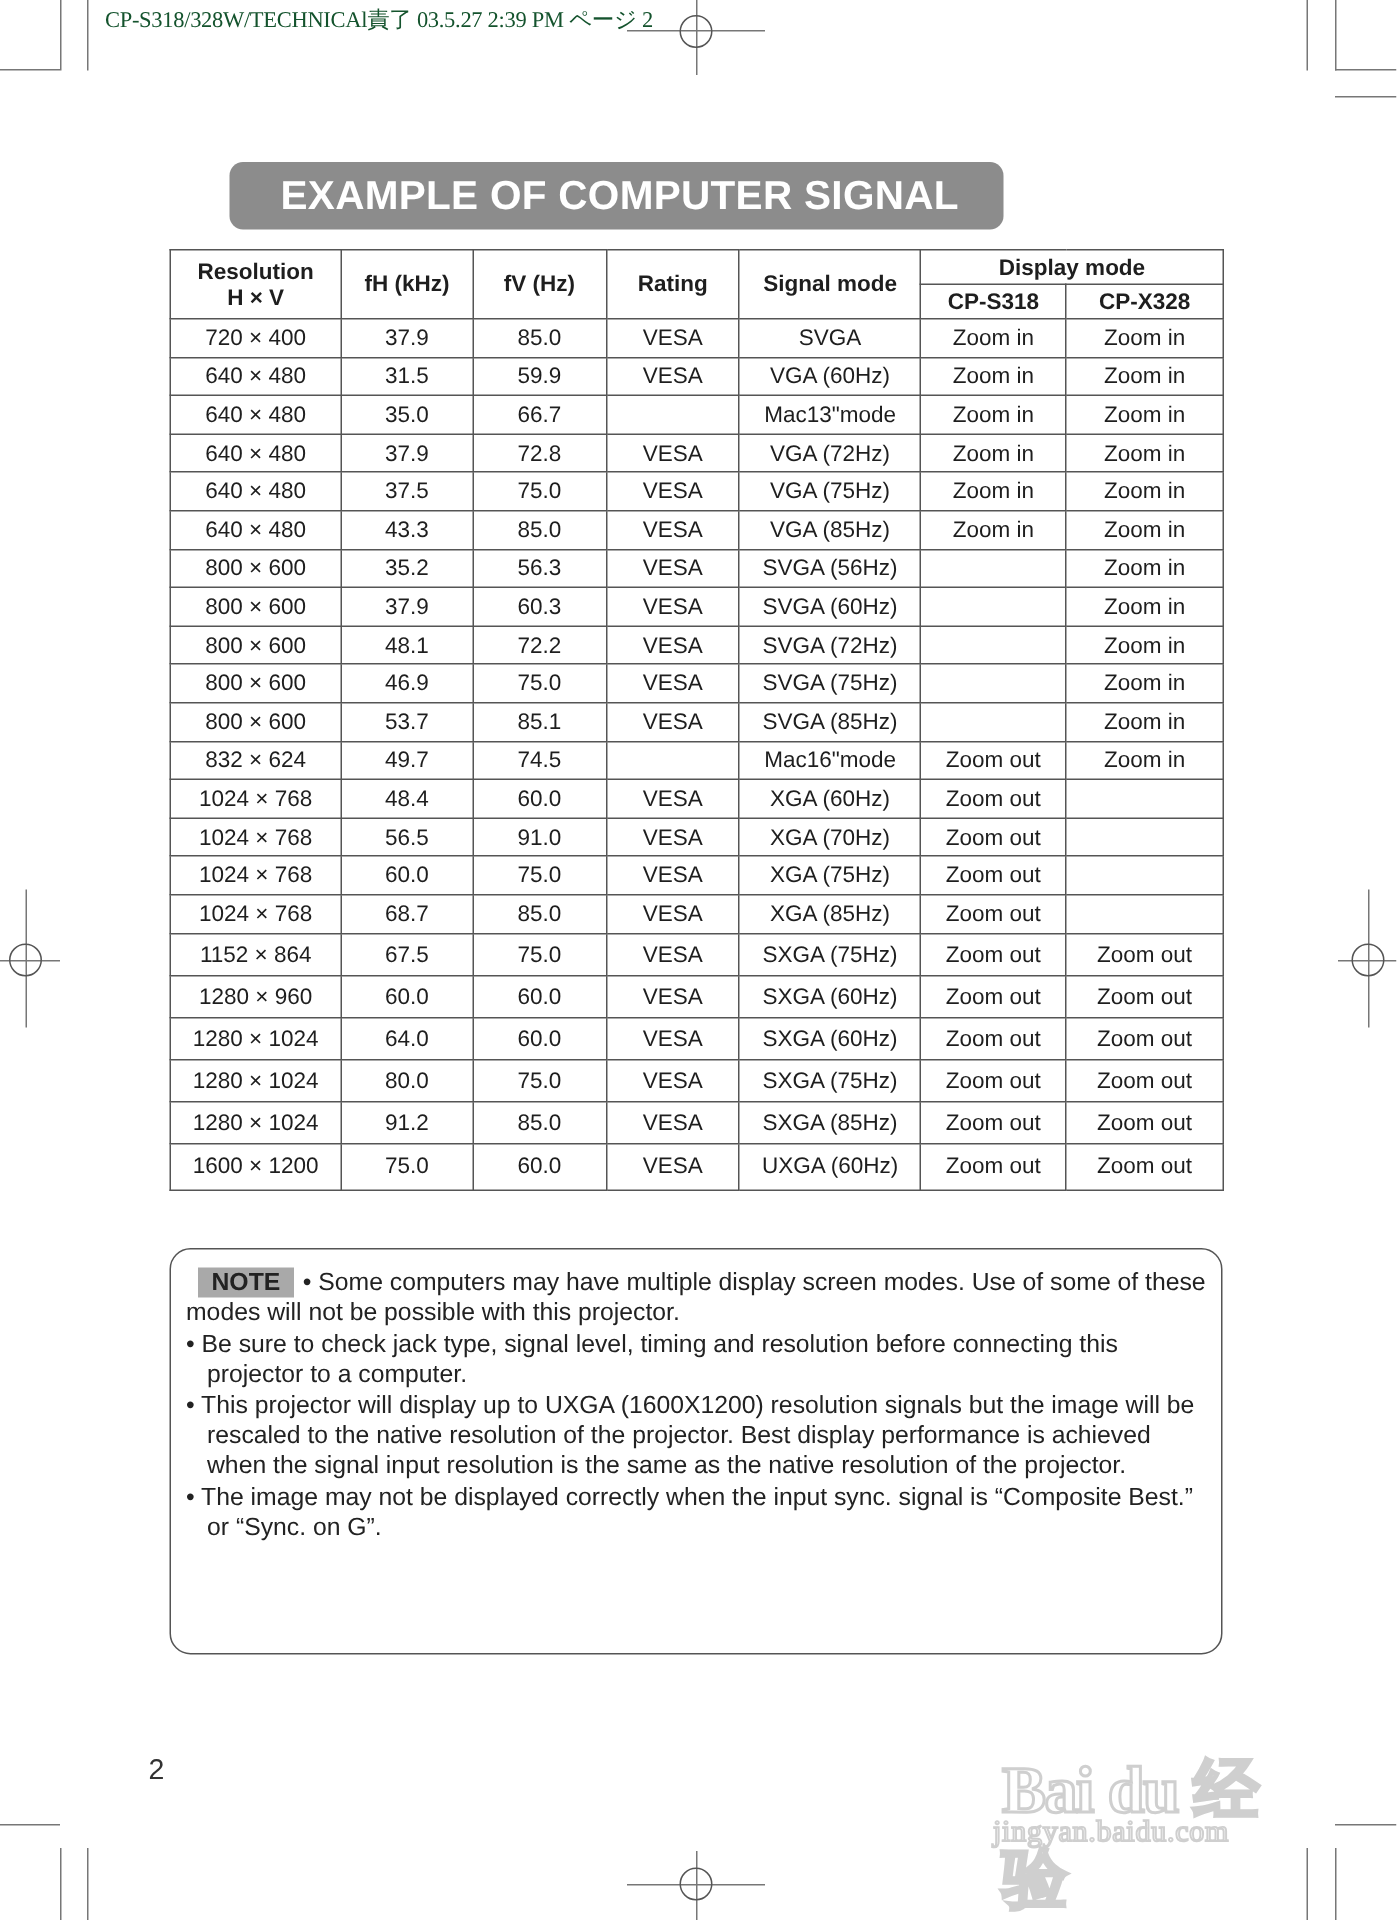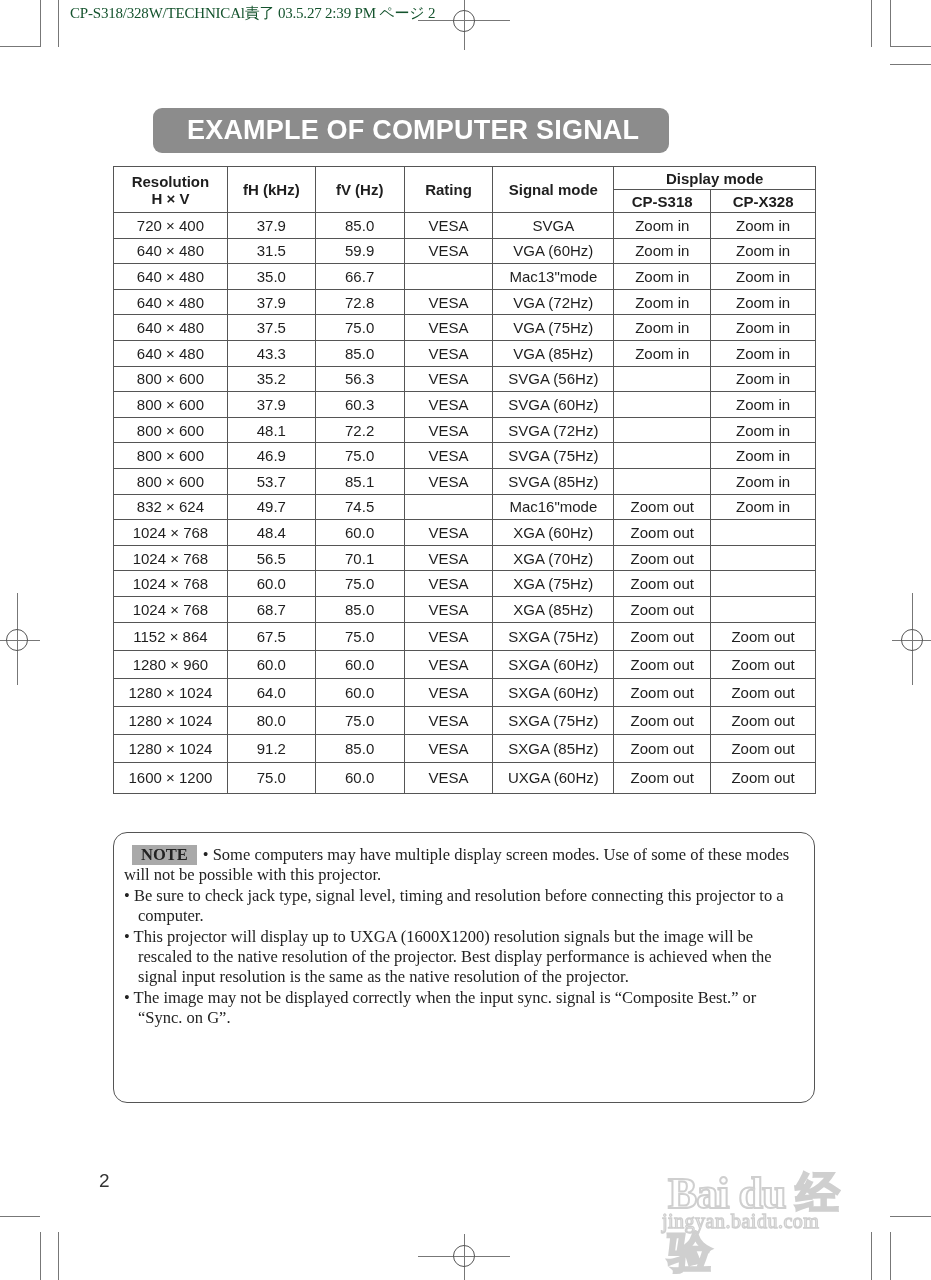--- a/index.html
+++ b/index.html
@@ -23,21 +23,21 @@
   table.sig { position: absolute; left: 113px; top: 166px; width: 703px; border-collapse: collapse; font-size: 15px; }
   table.sig td, table.sig th { border: 1.5px solid #555; text-align: center; padding: 0; height: 24.6px; }
   table.sig th { font-weight: bold; font-size: 15px; }
   table.sig th.sub { height: 22px; }
   table.sig td.dm2 { border-left: 1px solid #999; }
   table.sig tr.tall td { height: 27px; }
   table.sig tr.xtall td { height: 30px; }
 
   
   .note { position: absolute; left: 113px; top: 832px; width: 702px; height: 271px; border: 1.5px solid #555;
-          border-radius: 14px; box-sizing: border-box; padding: 12px 10px 16px 10px; font-size: 16.5px; line-height: 20.4px; color: #222; font-family: Liberation Serif, serif; }
+          border-radius: 14px; box-sizing: border-box; padding: 12px 10px 16px 10px; font-size: 16.5px; line-height: 20.4px; color: #222; }
   .note-tag { display: inline-block; background: #a9a9a9; font-weight: bold; padding: 0 9px; margin-left: 8px; margin-right: 6px; line-height: 20px; }
   .note p { margin: 0; }
   .note .bul { padding-left: 14px; text-indent: -14px; }
 
   .page-num { position: absolute; left: 99px; top: 1170px; font-size: 19px; color: #333; }
 
   
   .wm { position: absolute; left: 660px; top: 1138px; width: 220px; height: 110px; color: #d6d6d6; font-family: Liberation Serif, serif; }
   .wm .logo { position: absolute; left: 8px; top: 26px; font-size: 44px; font-weight: bold; letter-spacing: -1px;
               color: #fff; -webkit-text-stroke: 2px #cfcfcf; }
@@ -224,21 +224,21 @@
         <td>48.4</td>
         <td>60.0</td>
         <td>VESA</td>
         <td>XGA (60Hz)</td>
         <td>Zoom out</td>
         <td class="dm2"></td>
       </tr>
       <tr>
         <td>1024 × 768</td>
         <td>56.5</td>
-        <td>70.1</td>
+        <td>91.0</td>
         <td>VESA</td>
         <td>XGA (70Hz)</td>
         <td>Zoom out</td>
         <td class="dm2"></td>
       </tr>
       <tr>
         <td>1024 × 768</td>
         <td>60.0</td>
         <td>75.0</td>
         <td>VESA</td>

